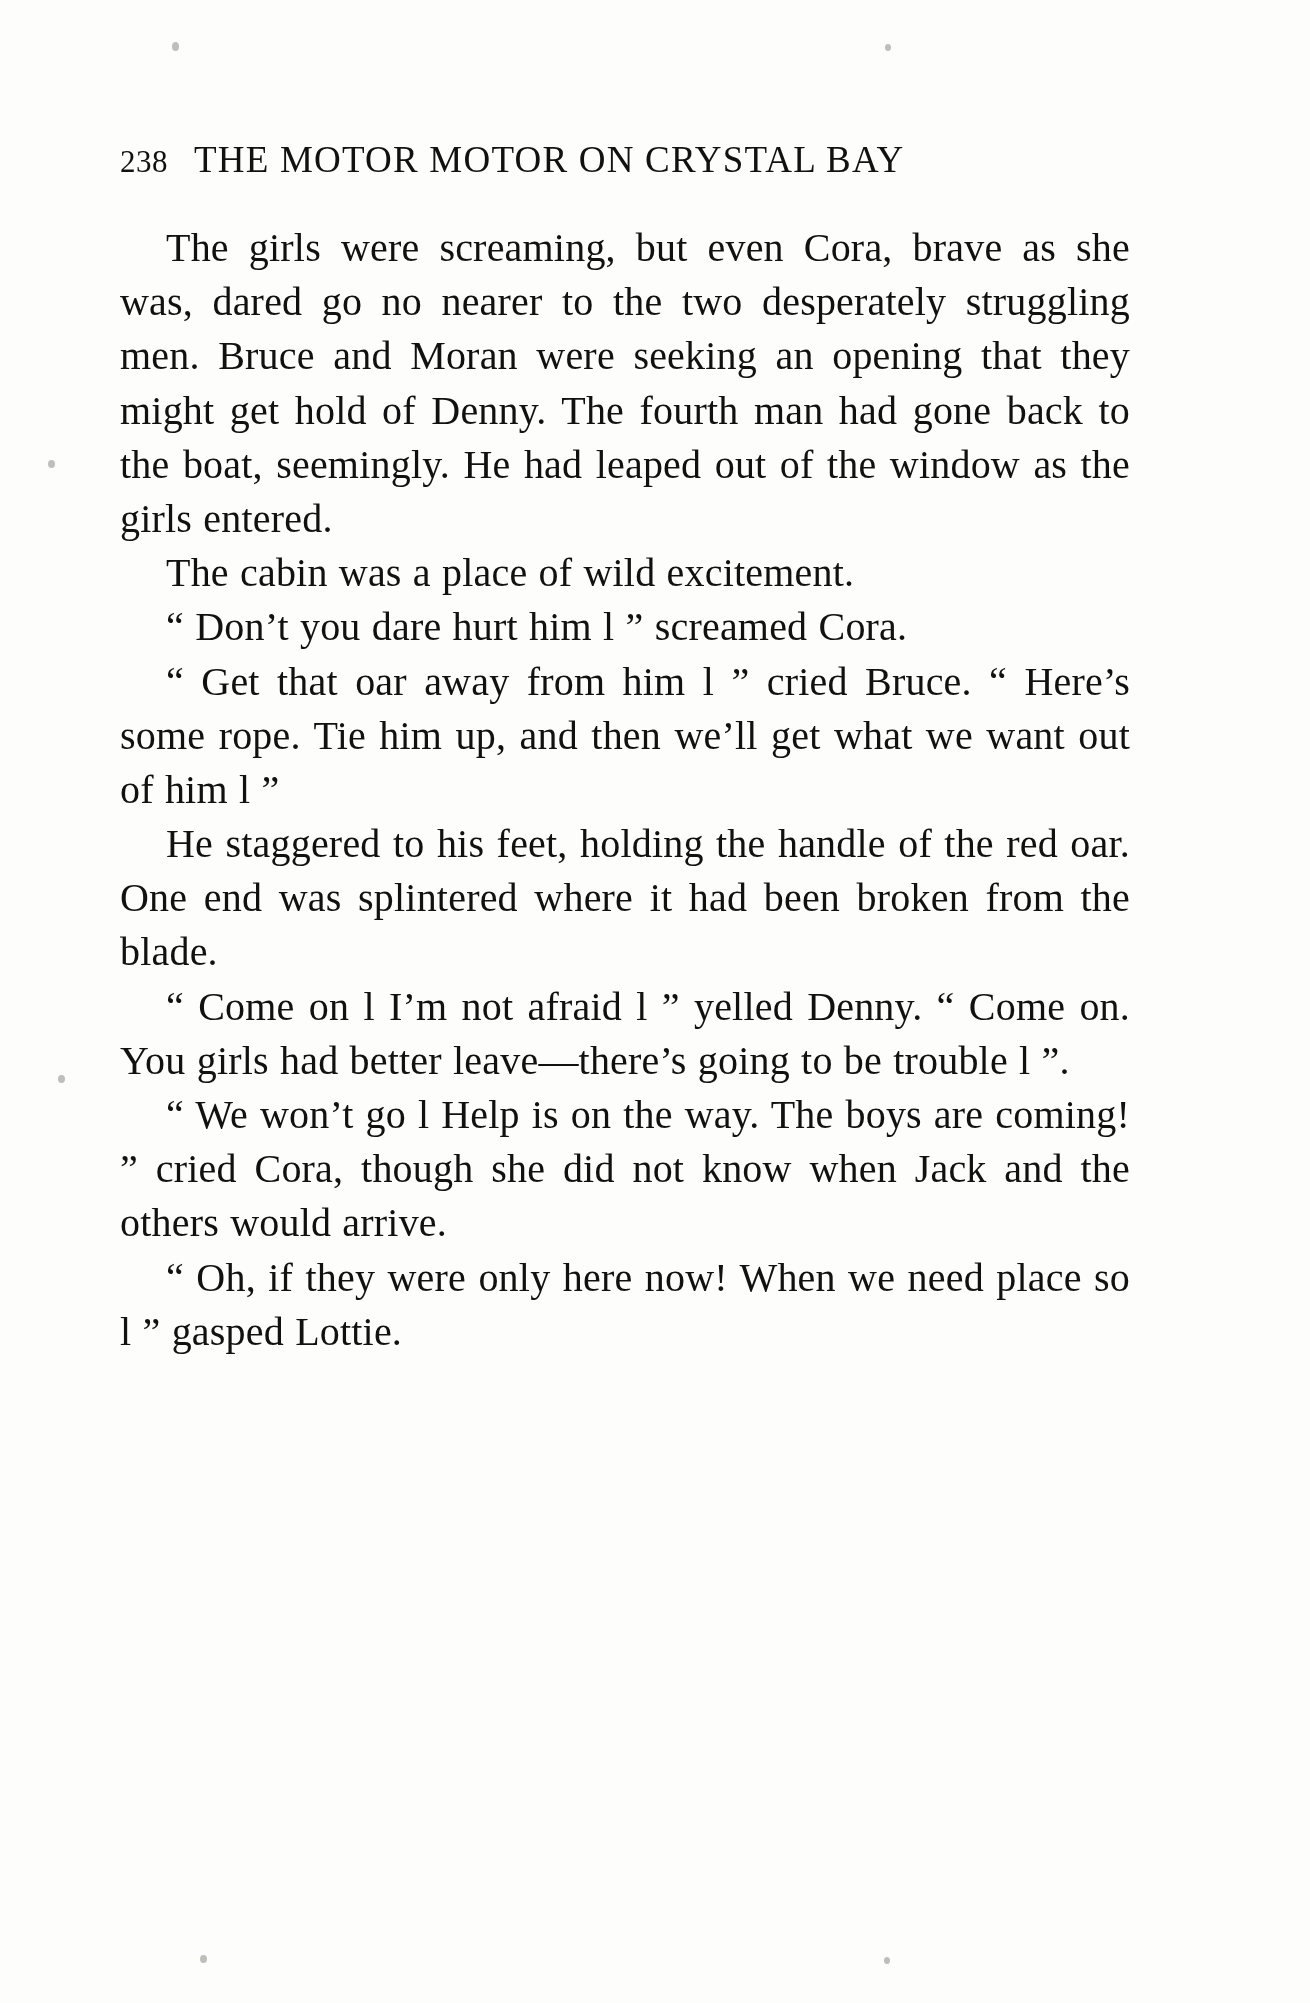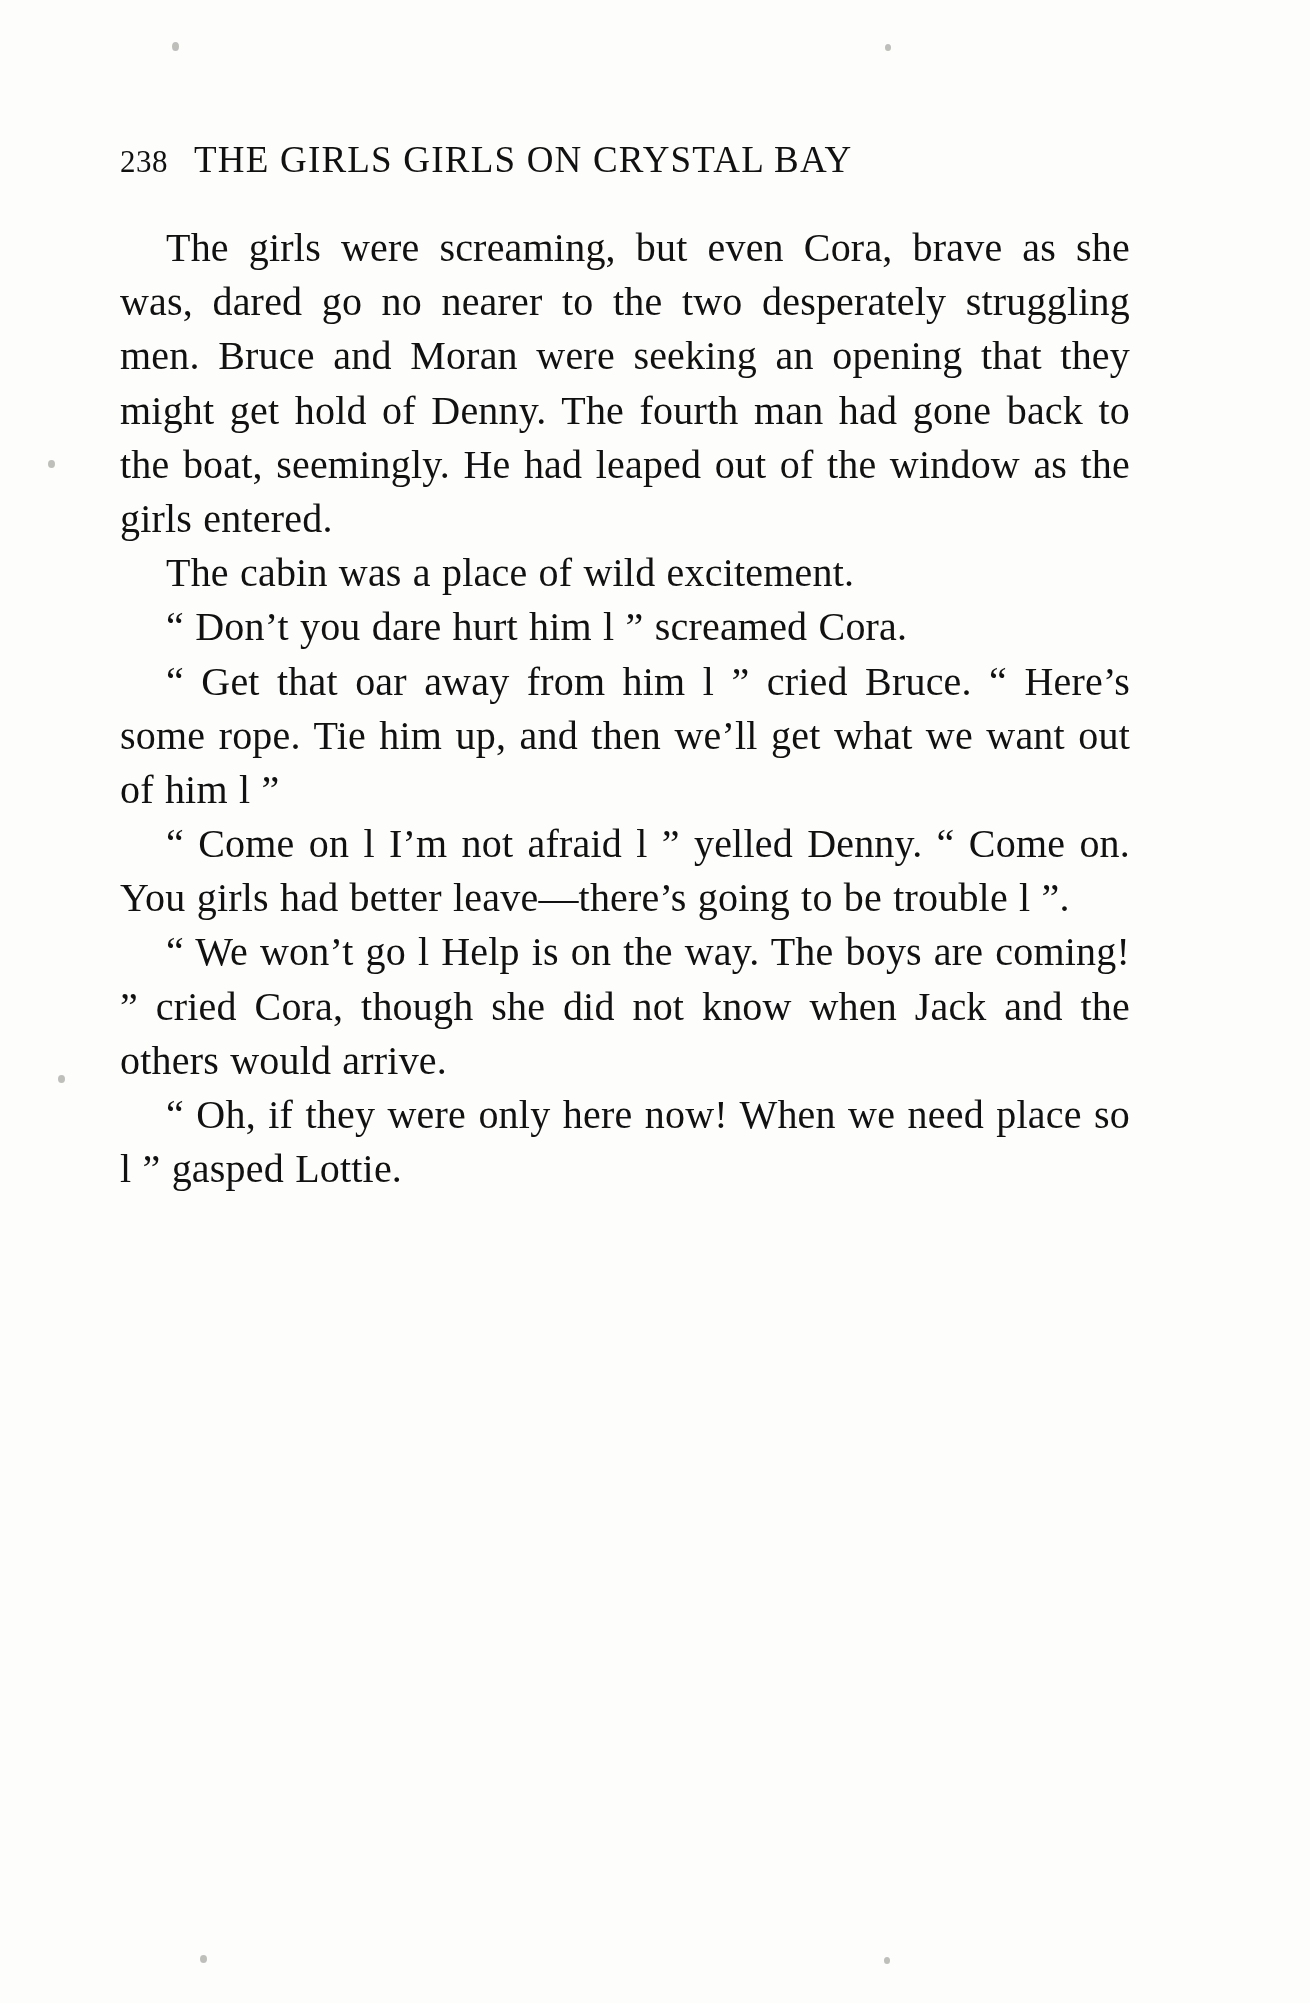--- a/index.html
+++ b/index.html
@@ -68,25 +68,26 @@
   <div class="speck" style="left:885px;top:44px;width:6px;height:7px;"></div>
   <div class="speck" style="left:48px;top:460px;width:7px;height:8px;"></div>
   <div class="speck" style="left:58px;top:1075px;width:7px;height:8px;"></div>
   <div class="speck" style="left:200px;top:1955px;width:7px;height:8px;"></div>
   <div class="speck" style="left:884px;top:1957px;width:6px;height:7px;"></div>
 
   <div class="text-block">
 
     <div class="header-line">
       <span class="page-number">238</span>
-      <span class="header-title">THE GIRLS GIRLS ON CRYSTAL BAY</span>
+      <span class="header-title">THE MOTOR MOTOR ON CRYSTAL BAY</span>
     </div>
 
     <p class="para">The girls were screaming, but even Cora, brave as she was, dared go no nearer to the two desperately struggling men.  Bruce and Moran were seeking an opening that they might get hold of Denny.  The fourth man had gone back to the boat, seemingly.  He had leaped out of the window as the girls entered.</p>
     <p class="para">The cabin was a place of wild excitement.</p>
     <p class="para">“ Don’t you dare hurt him l ” screamed Cora.</p>
     <p class="para">“ Get that oar away from him l ” cried Bruce. “ Here’s some rope.   Tie him up, and then we’ll get what we want out of him l ”</p>
+    <p class="para">He staggered to his feet, holding the handle of the red oar.   One end was splintered where it had been broken from the blade.</p>
     <p class="para">“ Come on l   I’m not afraid l ” yelled Denny. “ Come on.   You girls had better leave—there’s going to be trouble l ”.</p>
     <p class="para">“ We won’t go l   Help is on the way.   The boys are coming! ” cried Cora, though she did not know when Jack and the others would arrive.</p>
     <p class="para">“ Oh, if they were only here now!   When we need place so l ” gasped Lottie.</p>
 
   </div>
 </div>
 
 </body></html>

